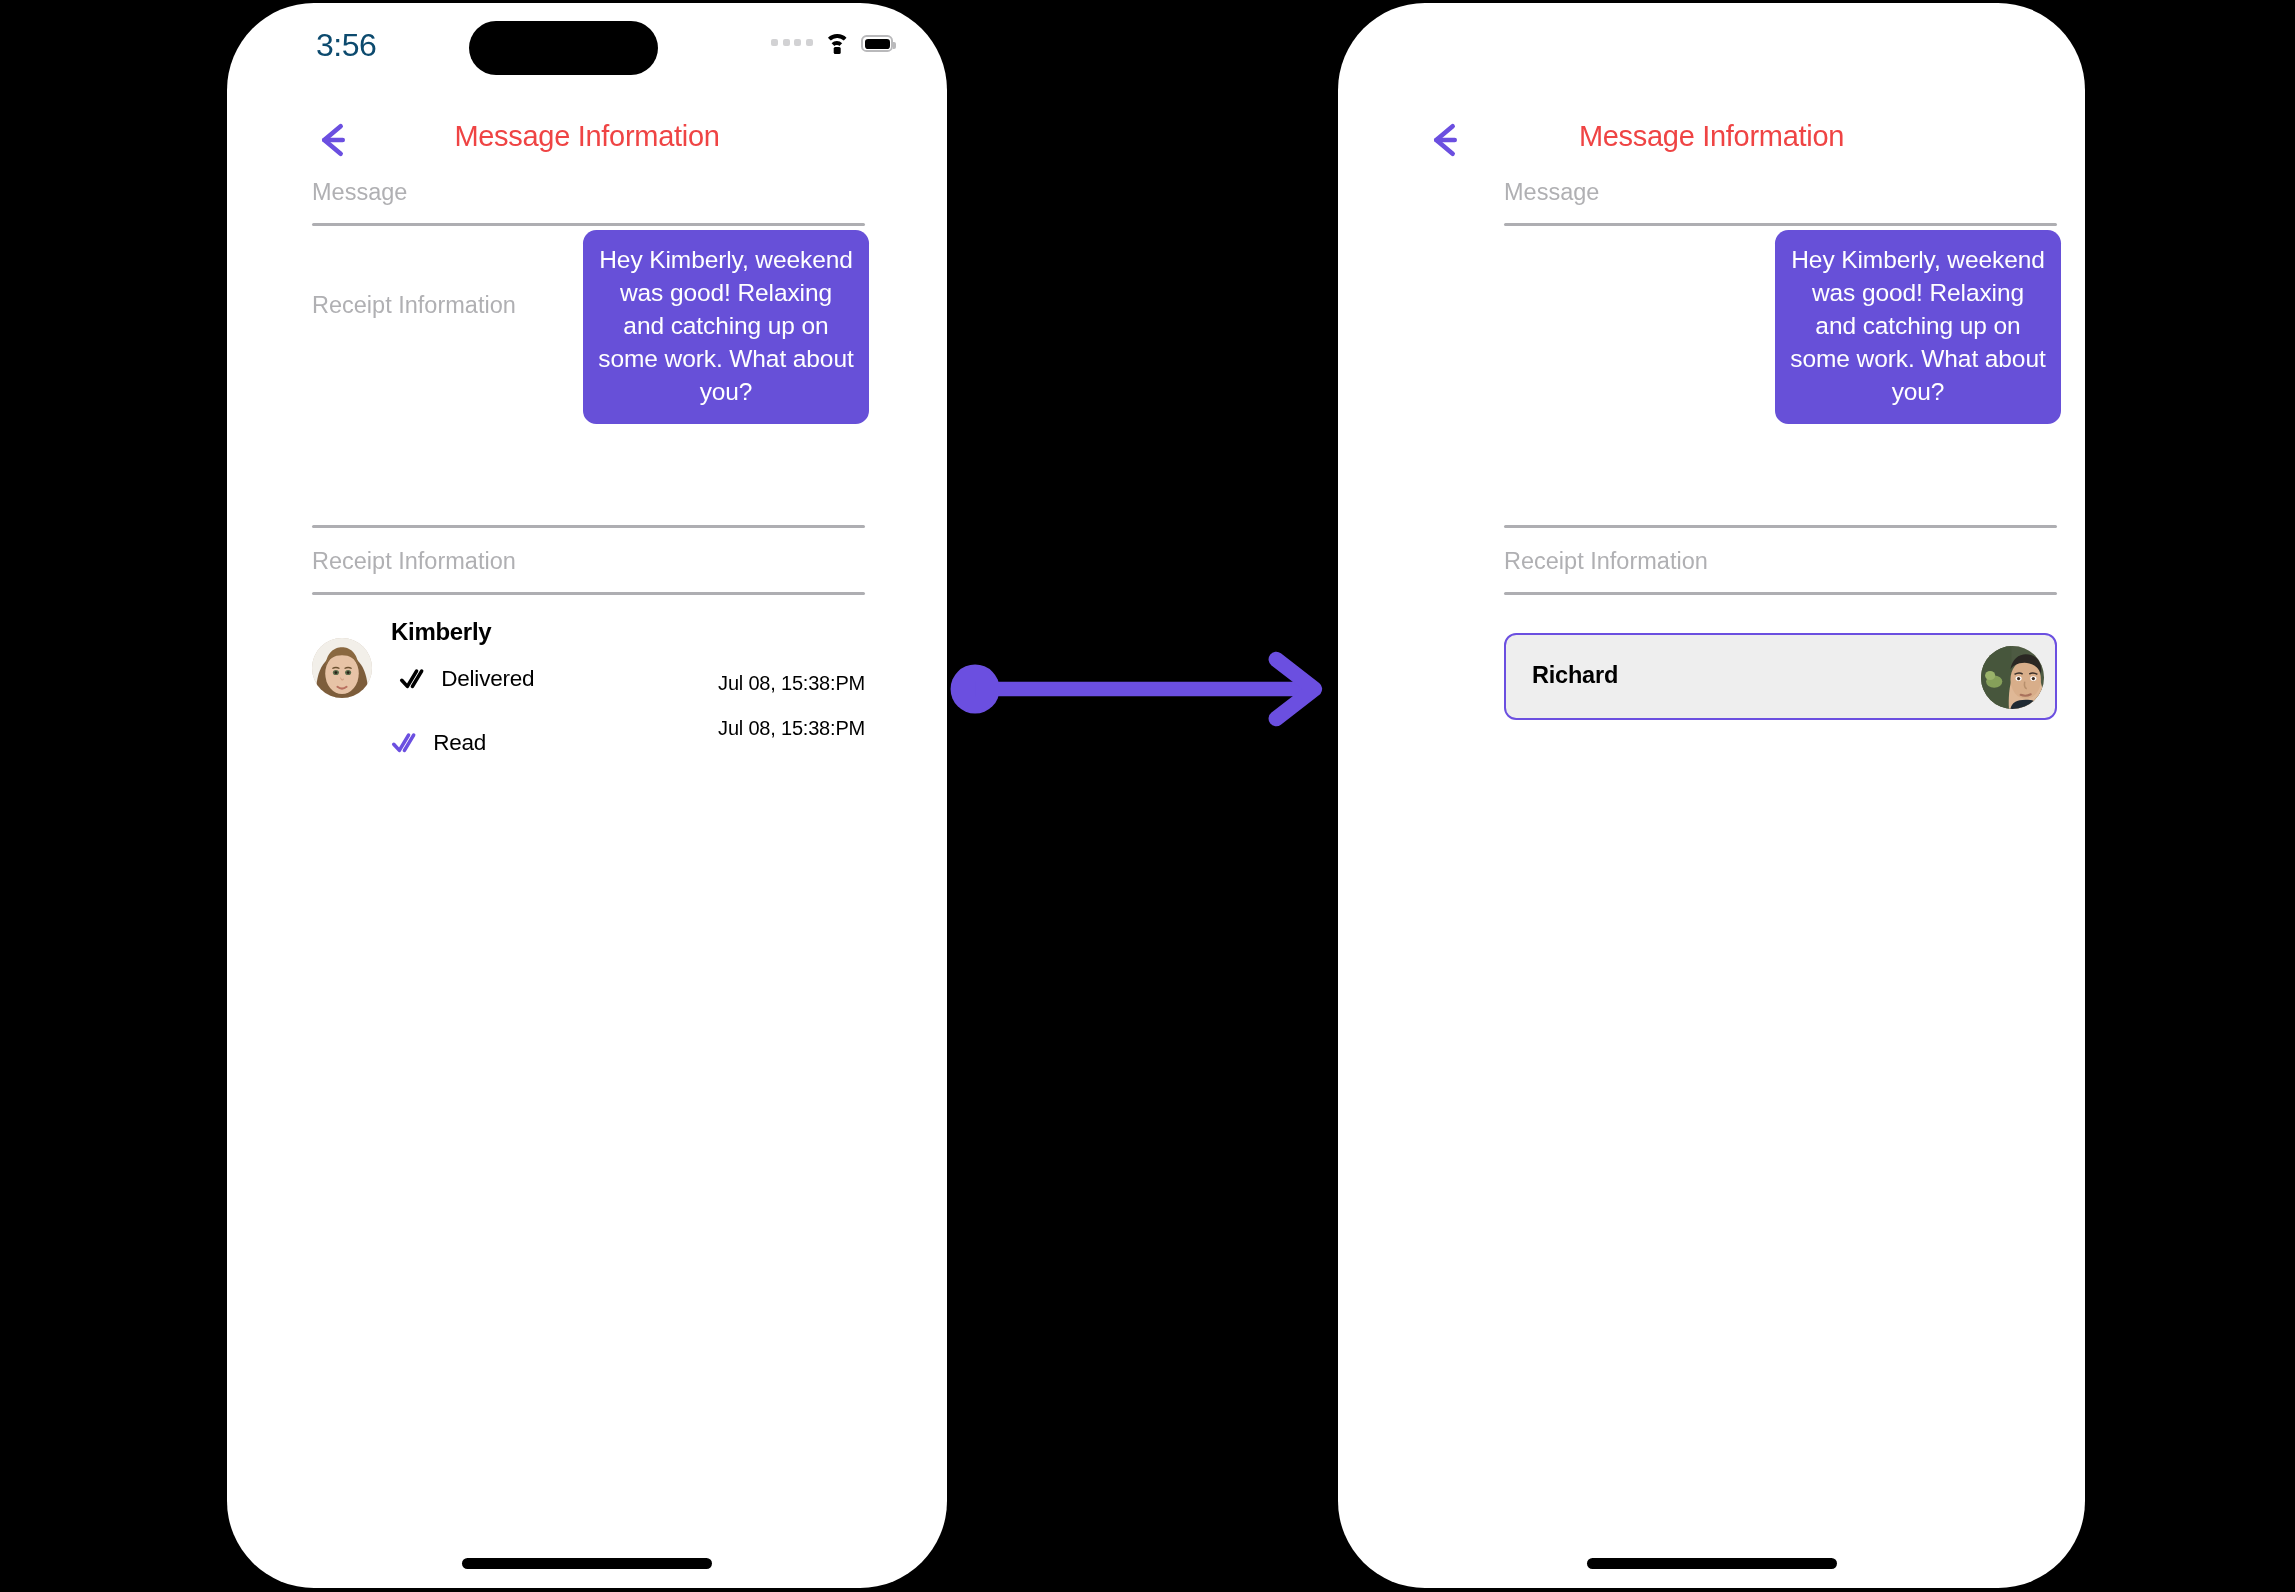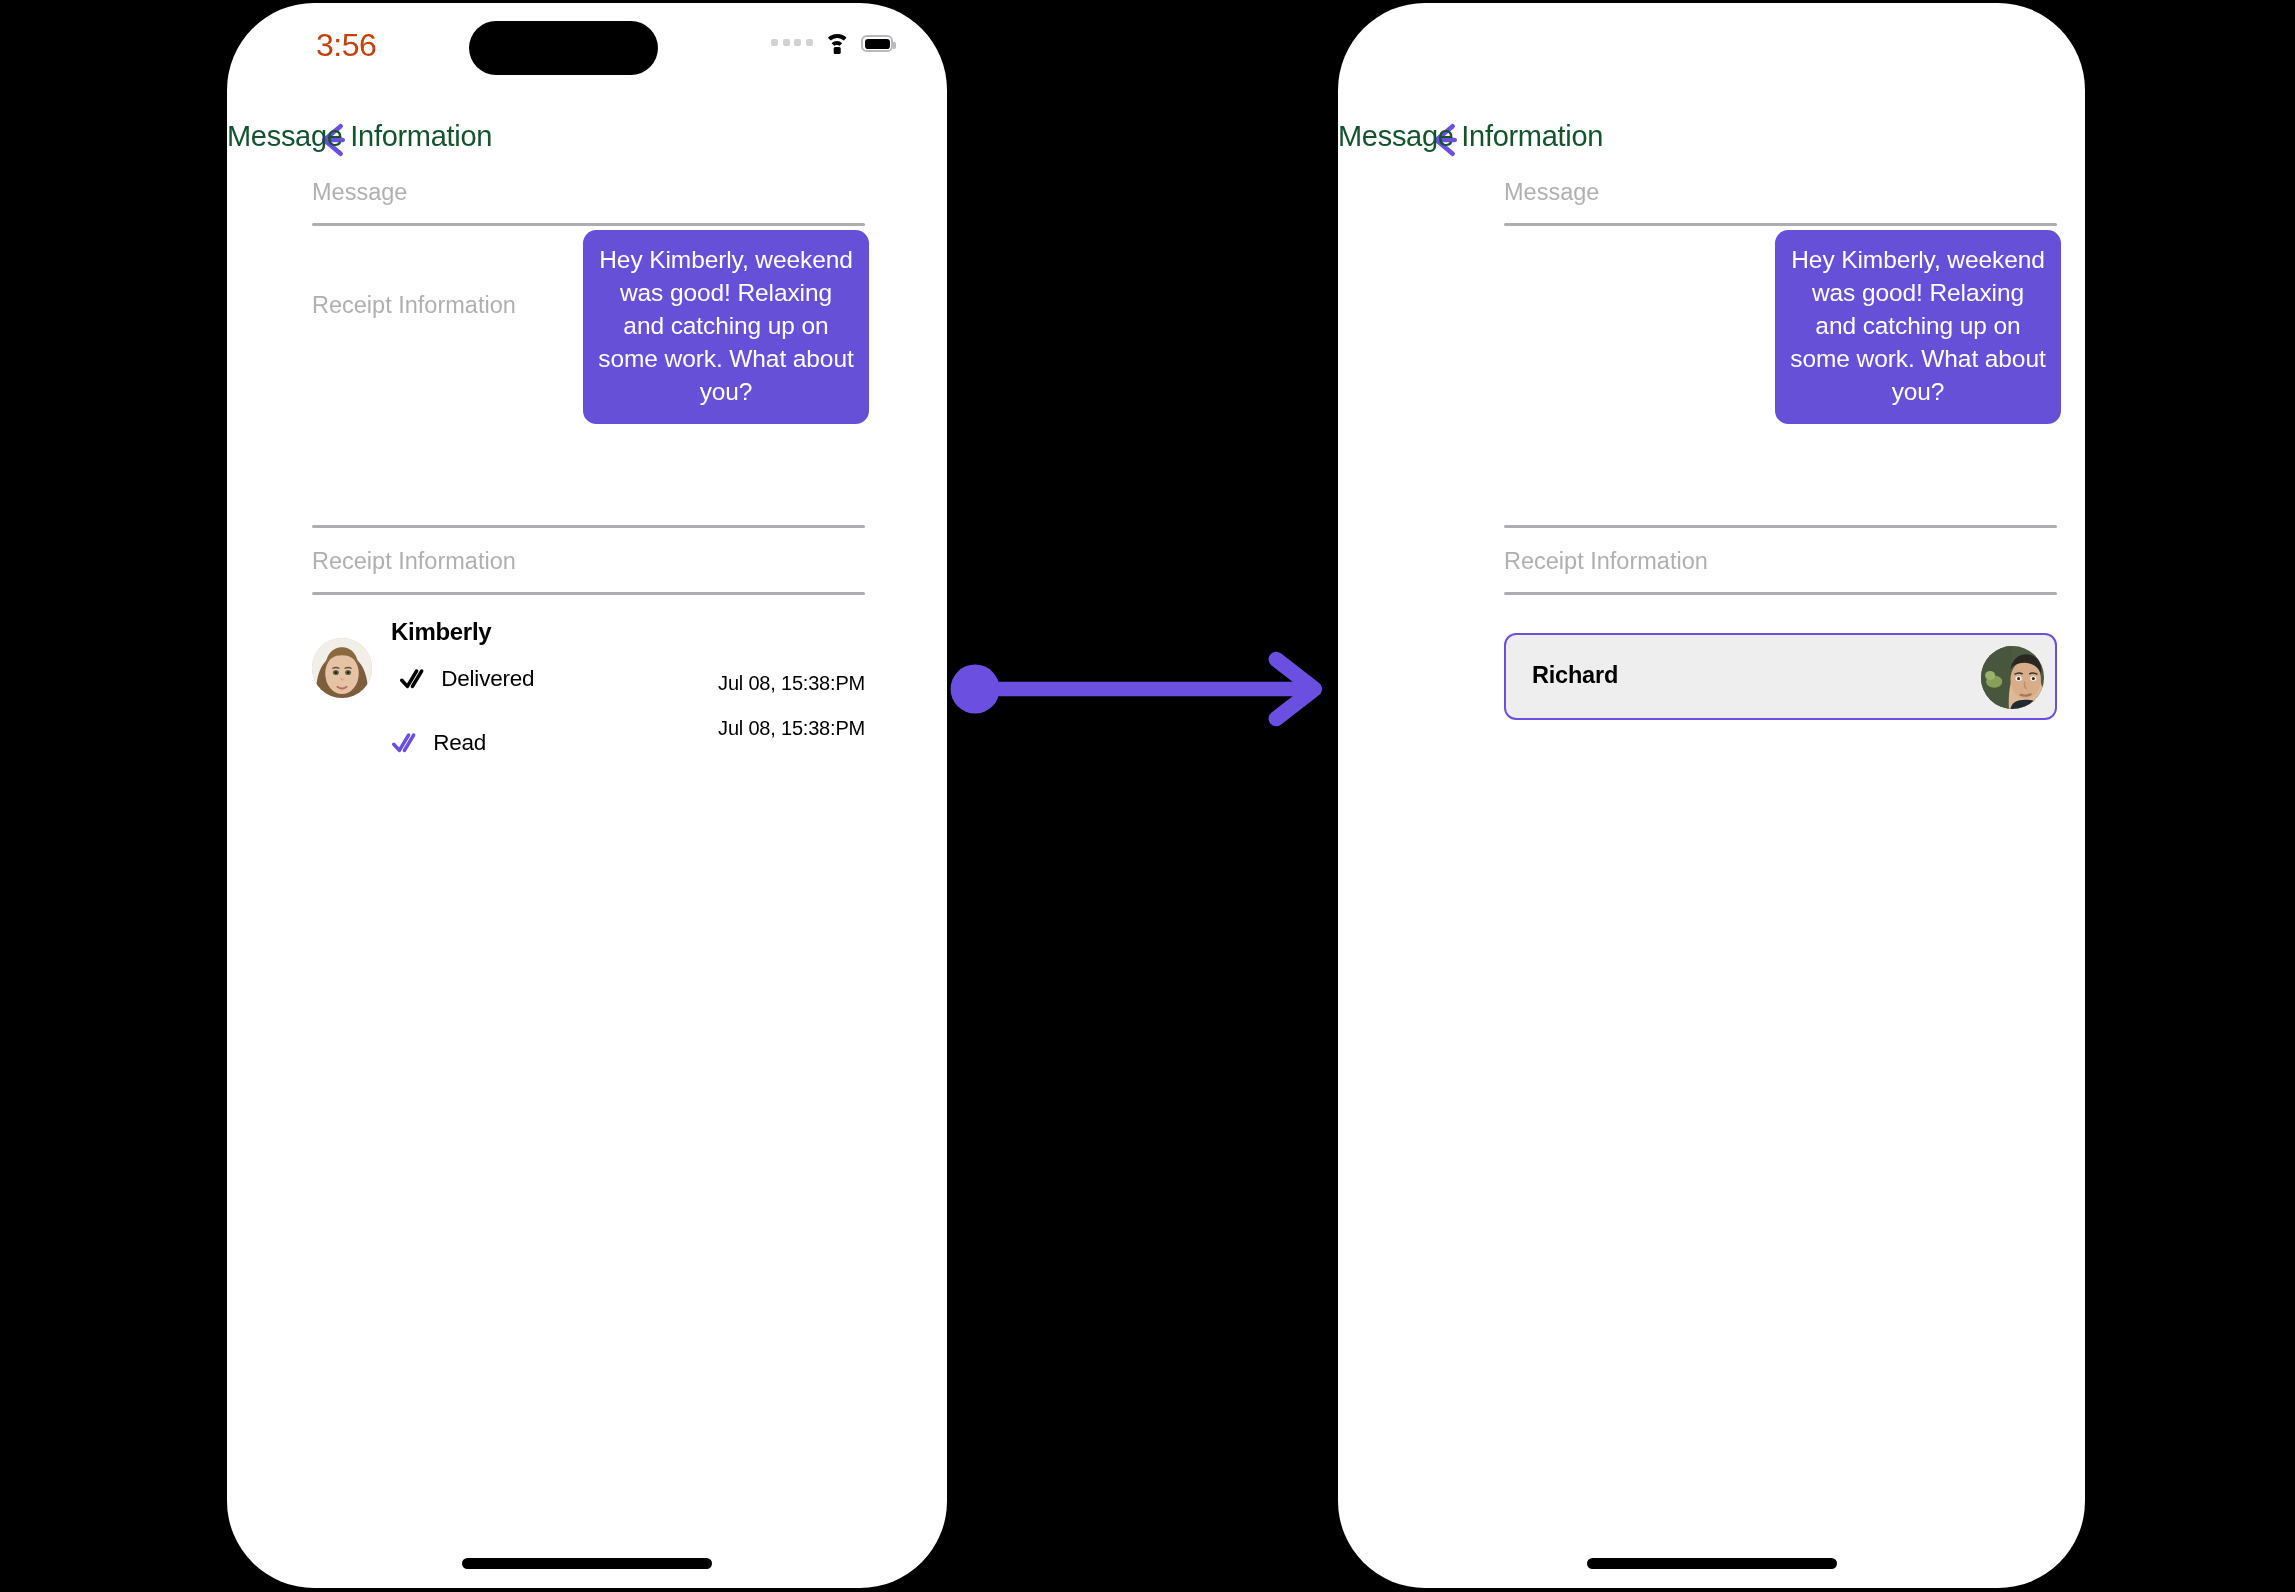--- a/index.html
+++ b/index.html
@@ -13,21 +13,21 @@
   .phone{
     position:absolute;top:3.1px;height:1585px;background:#ffffff;
     border-radius:87px;overflow:hidden;
   }
   #phone-left{left:227px;width:720px;}
   #phone-right{left:1338px;width:747px;}
 
   
   .statusbar{position:absolute;top:0;left:0;right:0;height:77px;}
   .clock{
-    position:absolute;top:25.5px;font-size:32px;font-weight:400;color:#c2410c;
+    position:absolute;top:25.5px;font-size:32px;font-weight:400;color:#0c4a6e;
     letter-spacing:-0.5px;line-height:32px;
   }
   #phone-left .clock{left:89px;}
   #phone-right .clock{left:97px;}
   .island{
     position:absolute;top:18px;background:#000;border-radius:51px;
     height:54px;
   }
   #phone-left .island{left:242px;width:189px;}
   #phone-right .island{left:248px;width:189px;}
@@ -44,22 +44,22 @@
   .battery{position:relative;width:32px;height:17.4px;border:2.6px solid #b9b9bb;border-radius:5.6px;box-sizing:border-box;}
   .battery .fill{position:absolute;top:1.5px;left:1.5px;bottom:1.5px;right:1.5px;background:#000;border-radius:3.1px;}
   .battery .nub{position:absolute;right:-5.1px;top:5.1px;width:3.1px;height:6.6px;background:#b9b9bb;border-radius:0 2px 2px 0;}
 
   
   .navbar{position:absolute;top:115px;left:0;right:0;height:56px;}
   .back-arrow{position:absolute;top:0;width:44px;height:44px;cursor:pointer;}
   #phone-left .back-arrow{left:85px;}
   #phone-right .back-arrow{left:86px;}
   .nav-title{
-    position:absolute;top:2px;width:100%;text-align:left;
-    font-size:29px;font-weight:400;color:#14532d;letter-spacing:-0.3px;
+    position:absolute;top:2px;width:100%;text-align:center;
+    font-size:29px;font-weight:400;color:#ef4444;letter-spacing:-0.3px;
   }
 
   
   .sec-label{
     position:absolute;font-size:23.5px;color:#b0b0b3;font-weight:400;
   }
   .rule{position:absolute;height:2.6px;background:#aeaeb2;border-radius:1.5px;}
 
   
   .bubble{

